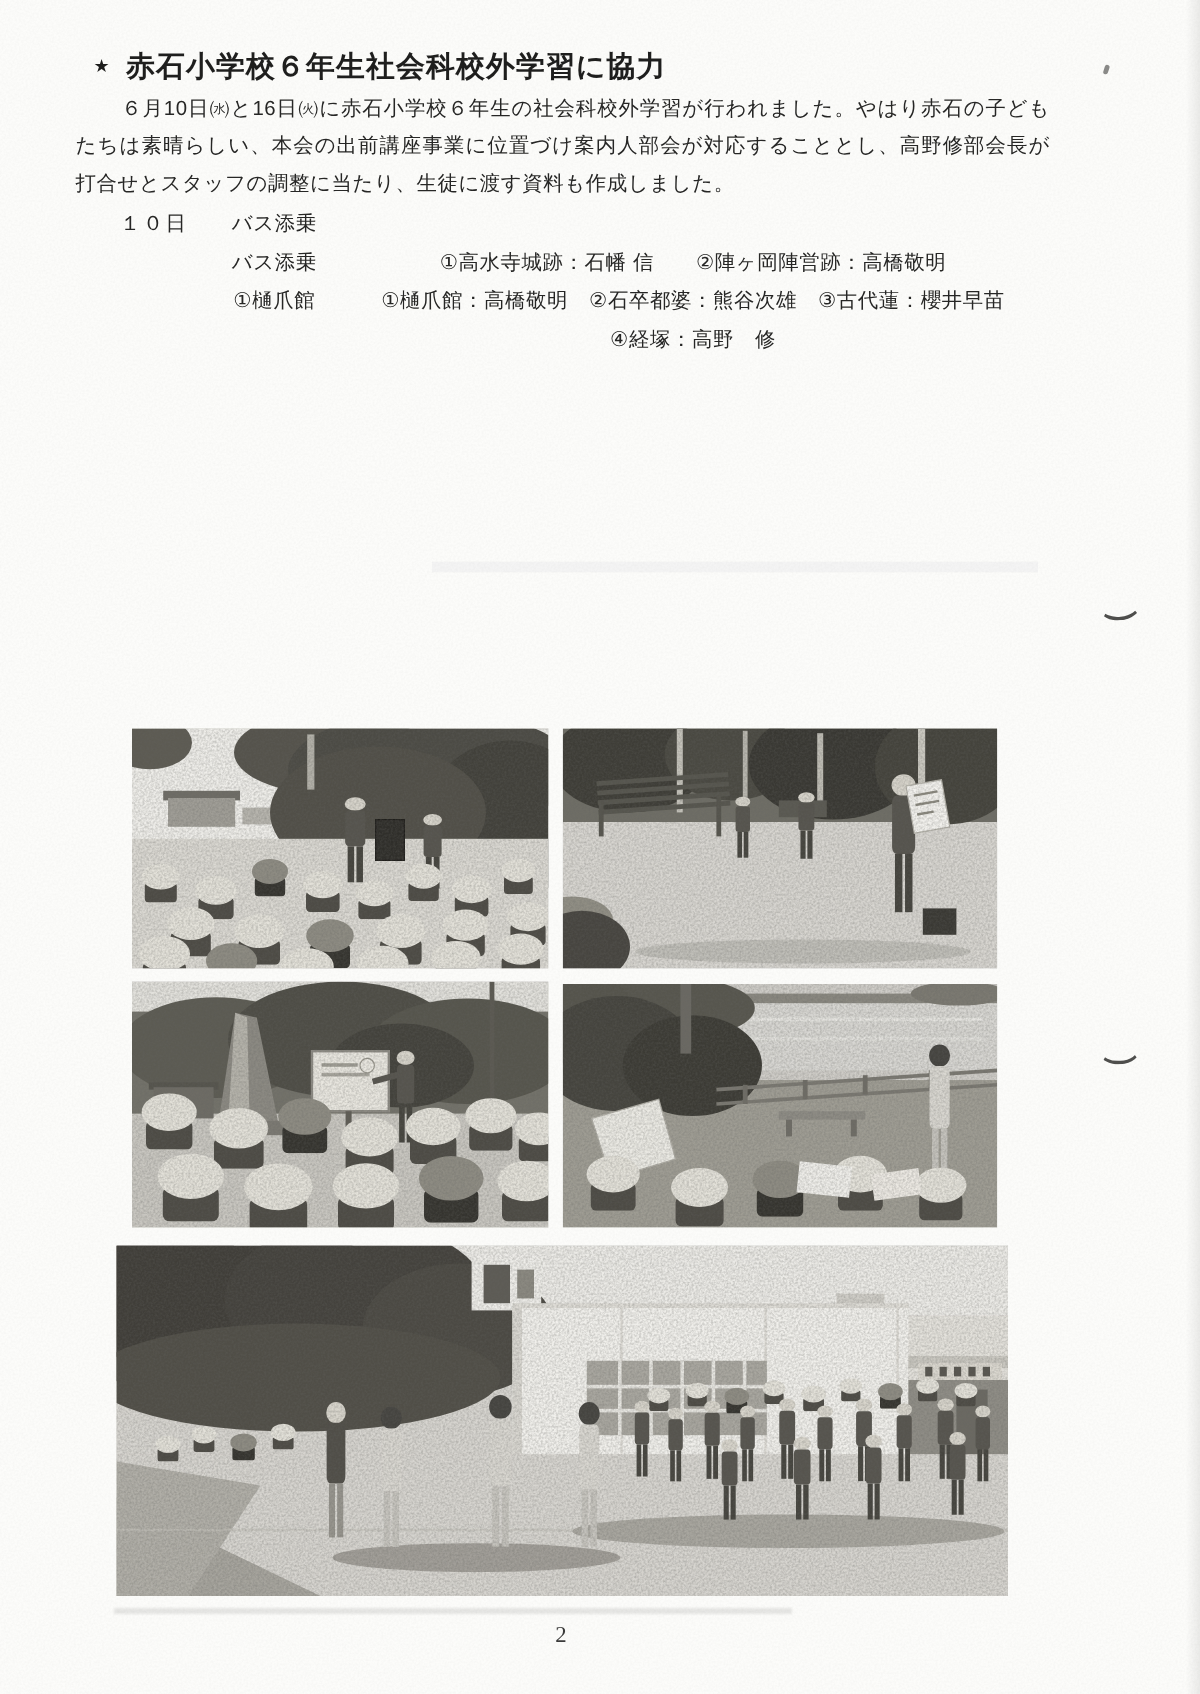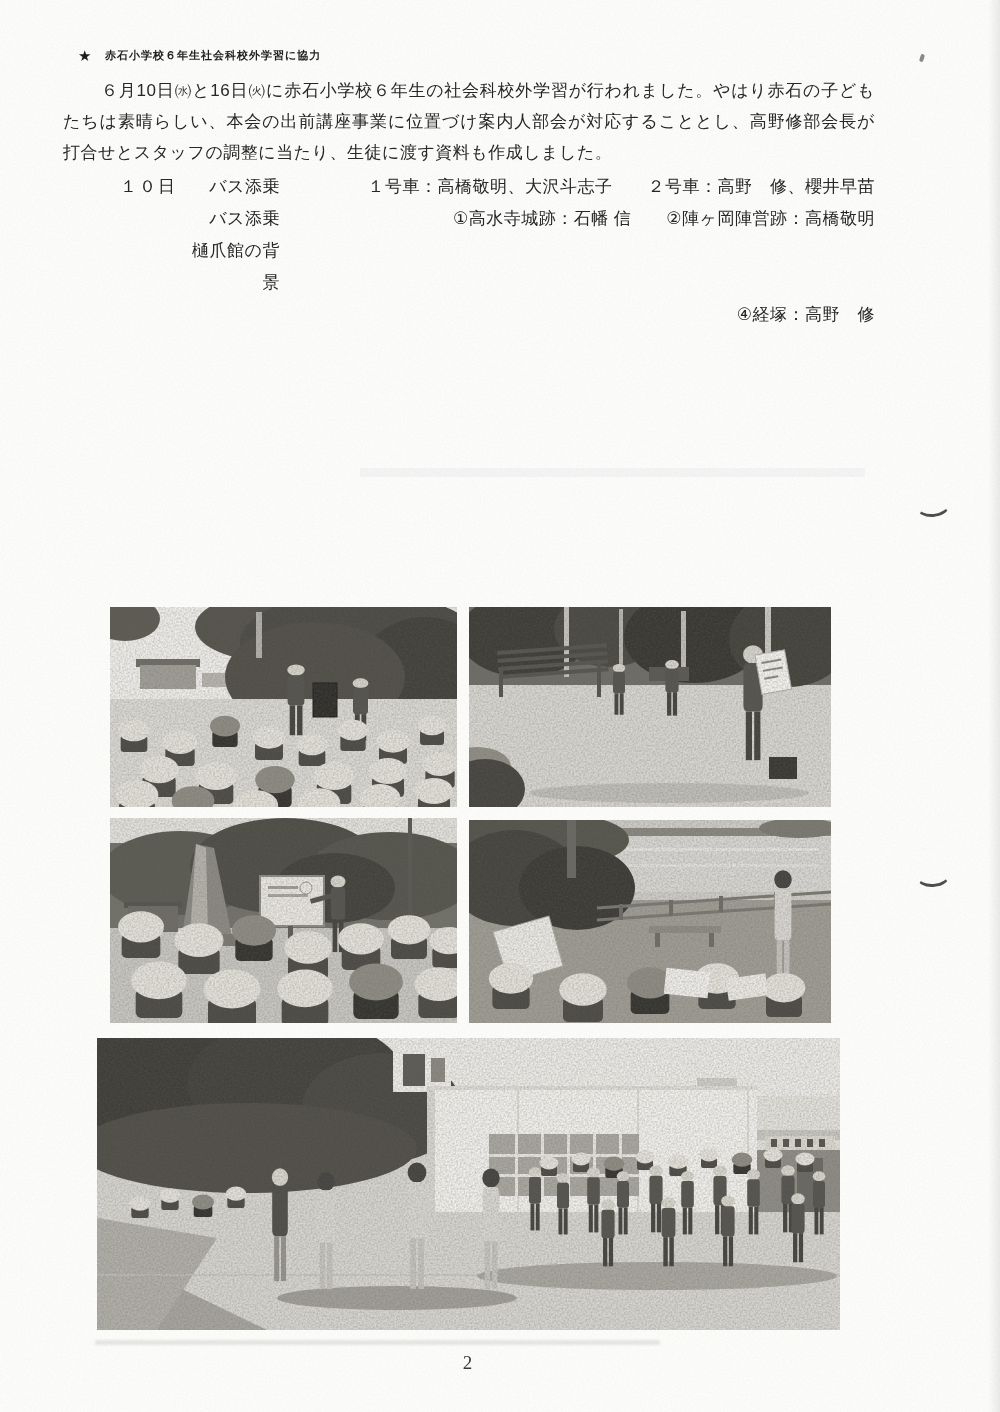--- a/index.html
+++ b/index.html
@@ -15,25 +15,25 @@
   .article{
     position:absolute;left:63px;top:40px;width:812px;
     font-size:17px;line-height:31px;color:#262625;
     text-align:justify;letter-spacing:0.5px;
   }
   .heading{
     display:flex;align-items:center;margin:0 0 4px 15px;
   }
   .star{font-size:15px;margin-right:13px;color:#1d1d1c;}
   .title{
-    font-size:11px;font-weight:bold;margin:0;letter-spacing:1px;color:#1e1e1d;
+    font-size:24px;font-weight:bold;margin:0;letter-spacing:1px;color:#1e1e1d;
   }
   p.para{margin:0;text-indent:38px;}
   .staff{margin-top:3px;padding-left:17px;}
-  .srow{display:flex;line-height:32px;text-align:right;}
+  .srow{display:flex;line-height:32px;text-align:center;}
   .sdate{width:97px;letter-spacing:2px;flex:none;}
   .srole{width:103px;flex:none;}
   .sdetail{flex:1;}
   
   .photo{position:absolute;overflow:hidden;background:#d8d6d1;}
   .photo svg{display:block;width:100%;height:100%;}
   #photo1{left:110px;top:607px;width:347px;height:200px;}
   #photo2{left:469px;top:607px;width:362px;height:200px;}
   #photo3{left:110px;top:818px;width:347px;height:205px;}
   #photo4{left:469px;top:820px;width:362px;height:203px;}
@@ -117,30 +117,30 @@
     <div class="heading">
       <span class="star">★</span>
       <h1 class="title">赤石小学校６年生社会科校外学習に協力</h1>
     </div>
     <p class="para">６月10日㈬と16日㈫に赤石小学校６年生の社会科校外学習が行われました。やはり赤石の子どもたちは素晴らしい、本会の出前講座事業に位置づけ案内人部会が対応することとし、高野修部会長が打合せとスタッフの調整に当たり、生徒に渡す資料も作成しました。</p>
 
     <div class="staff">
       <div class="srow">
         <span class="sdate">１０日</span>
         <span class="srole">バス添乗</span>
-        <span class="sdetail">１号車：高橋敬明、大沢斗志子　　２号車：高野　修、櫻井早苗</span>
       </div>
       <div class="srow">
         <span class="sdate"></span>
         <span class="srole">バス添乗</span>
         <span class="sdetail">①高水寺城跡：石幡 信　　②陣ヶ岡陣営跡：高橋敬明</span>
       </div>
       <div class="srow">
         <span class="sdate"></span>
-        <span class="srole">樋爪館の背景</span>
+        <span class="srole">①樋爪館</span>
+        <span class="sdetail">①樋爪館：高橋敬明　②石卒都婆：熊谷次雄　③古代蓮：櫻井早苗</span>
       </div>
       <div class="srow">
         <span class="sdate"></span>
         <span class="srole"></span>
         <span class="sdetail">④経塚：高野　修</span>
       </div>
     </div>
   </div>
 
   <div class="photo" id="photo1">

